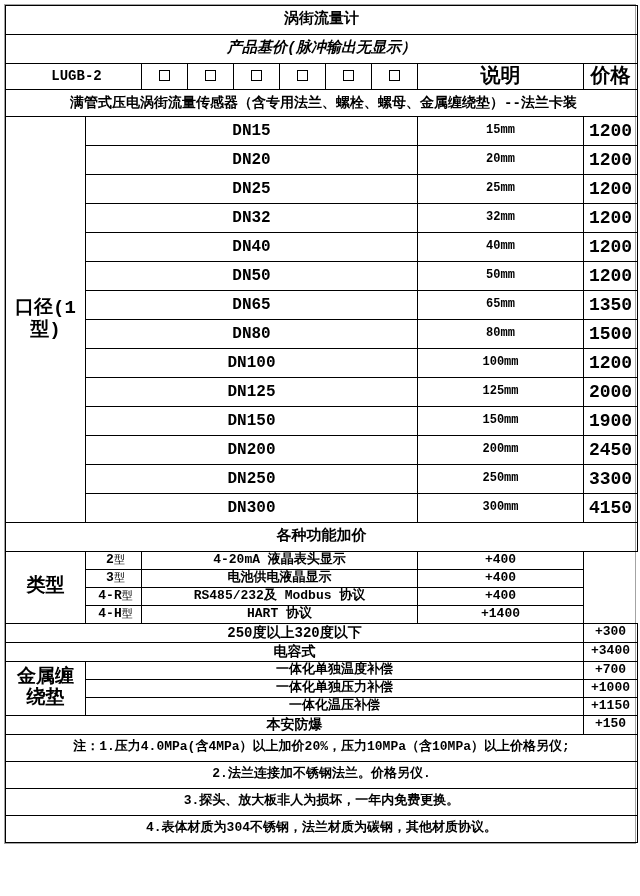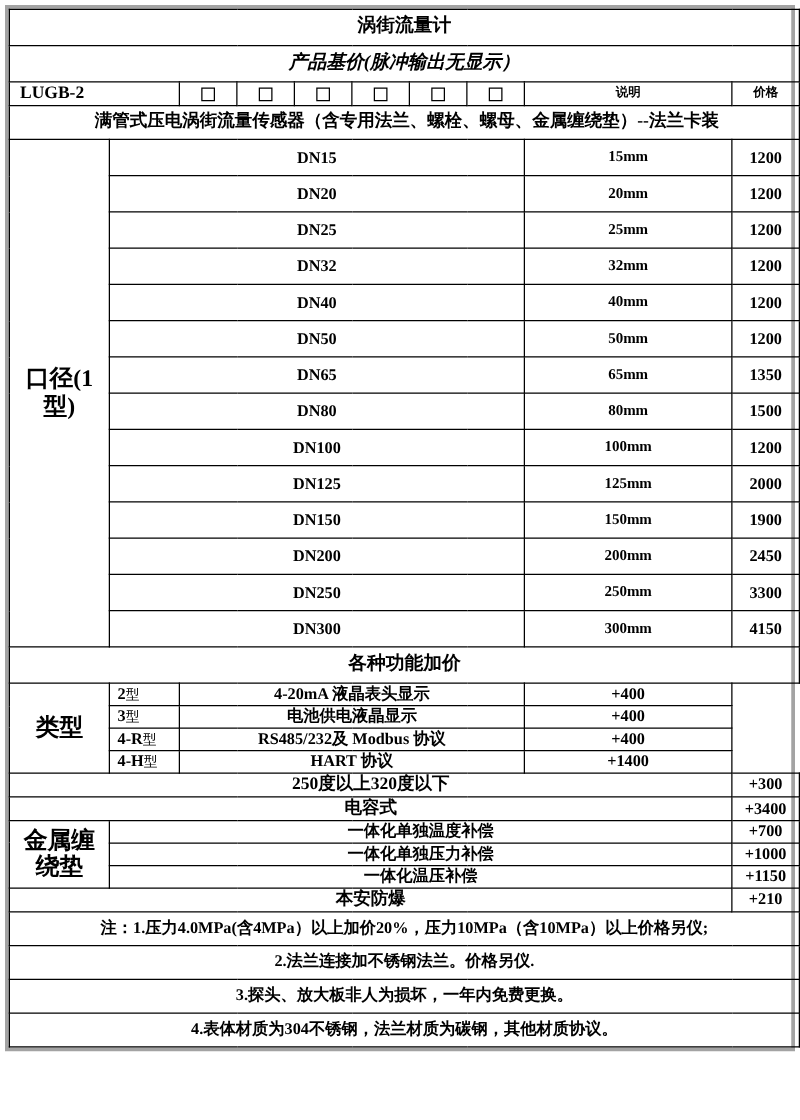--- a/index.html
+++ b/index.html
@@ -9,22 +9,23 @@
   }
   body {
     width: 640px;
     height: 896px;
     font-family: "Liberation Serif", serif;
     color: #000000;
   }
   #sheet {
     width: 632px;
     margin: 4px auto 0 auto;
-    border: 3px solid #a3a3a3;
+    border: 1px solid #a3a3a3;
     box-sizing: border-box;
+    font-family: Liberation Mono, monospace;
   }
   table {
     width: 100%;
     border-collapse: collapse;
     table-layout: fixed;
   }
   td {
     border: 1px solid #000;
     text-align: center;
     vertical-align: middle;
@@ -40,71 +41,71 @@
   .subtitle {
     font-size: 15px;
     font-weight: bold;
     font-style: italic;
     height: 26px;
     text-align: center;
   }
   .model {
     font-size: 14px;
     font-weight: bold;
-    text-align: left;
+    text-align: center;
     padding-left: 8px;
   }
   .chk {
     font-size: 13px;
   }
   .box {
     display: inline-block;
     width: 9px;
     height: 9px;
     border: 1px solid #000;
     vertical-align: middle;
   }
   .hdr {
-    font-size: 10px;
+    font-size: 20px;
     font-weight: bold;
   }
   .desc-line {
     font-size: 14px;
     font-weight: bold;
     text-align: center;
     padding-left: 6px;
     height: 24px;
   }
   .dn {
-    font-size: 13px;
+    font-size: 16px;
     font-weight: bold;
     height: 26px;
   }
   .mm {
     font-size: 12px;
     font-weight: bold;
   }
   .price {
-    font-size: 13px;
+    font-size: 18px;
     font-weight: bold;
   }
   .vlabel {
     font-size: 19px;
     font-weight: bold;
   }
   .section {
     font-size: 15px;
     font-weight: bold;
     height: 26px;
     margin-top: 16px;
   }
   .typecell {
     font-size: 13px;
     font-weight: bold;
-    text-align: left;
+    text-align: center;
     padding-left: 6px;
   }
   .typecell .sm {
     font-size: 11px;
     font-weight: normal;
   }
   .featdesc {
     font-size: 13px;
     font-weight: bold;
   }
@@ -286,21 +287,21 @@
         <td colspan="8" class="featdesc">一体化单独压力补偿</td>
         <td class="addprice">+1000</td>
       </tr>
       <tr>
         <td colspan="8" class="featdesc">一体化温压补偿</td>
         <td class="addprice">+1150</td>
       </tr>
 
       <tr>
         <td colspan="9" class="wide">本安防爆</td>
-        <td class="addprice">+210</td>
+        <td class="addprice">+150</td>
       </tr>
 
       <tr>
         <td colspan="10" class="note">注：1.压力4.0MPa(含4MPa）以上加价20%，压力10MPa（含10MPa）以上价格另仪;</td>
       </tr>
       <tr>
         <td colspan="10" class="note">2.法兰连接加不锈钢法兰。价格另仪.</td>
       </tr>
       <tr>
         <td colspan="10" class="note">3.探头、放大板非人为损坏，一年内免费更换。</td>

